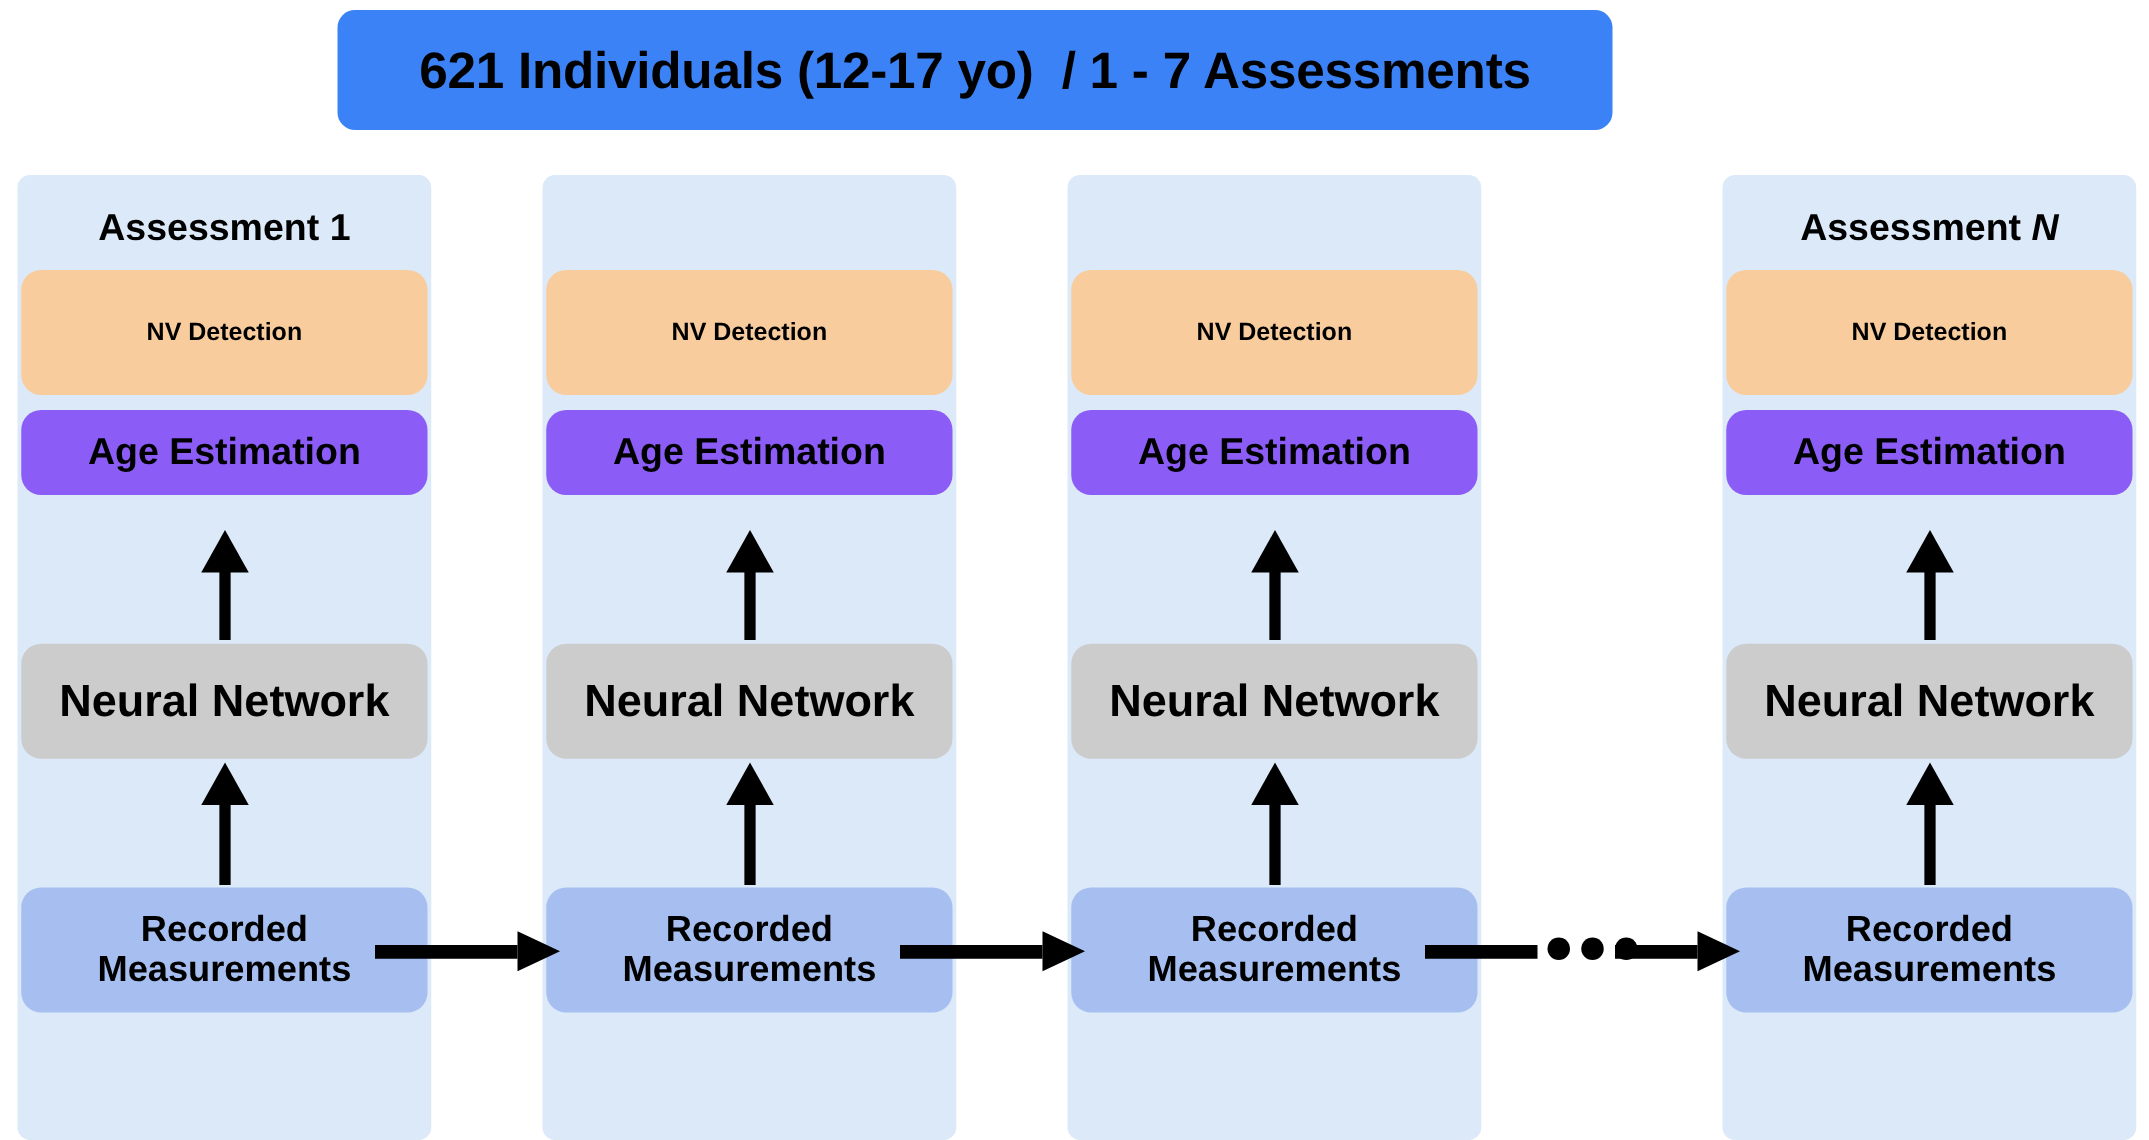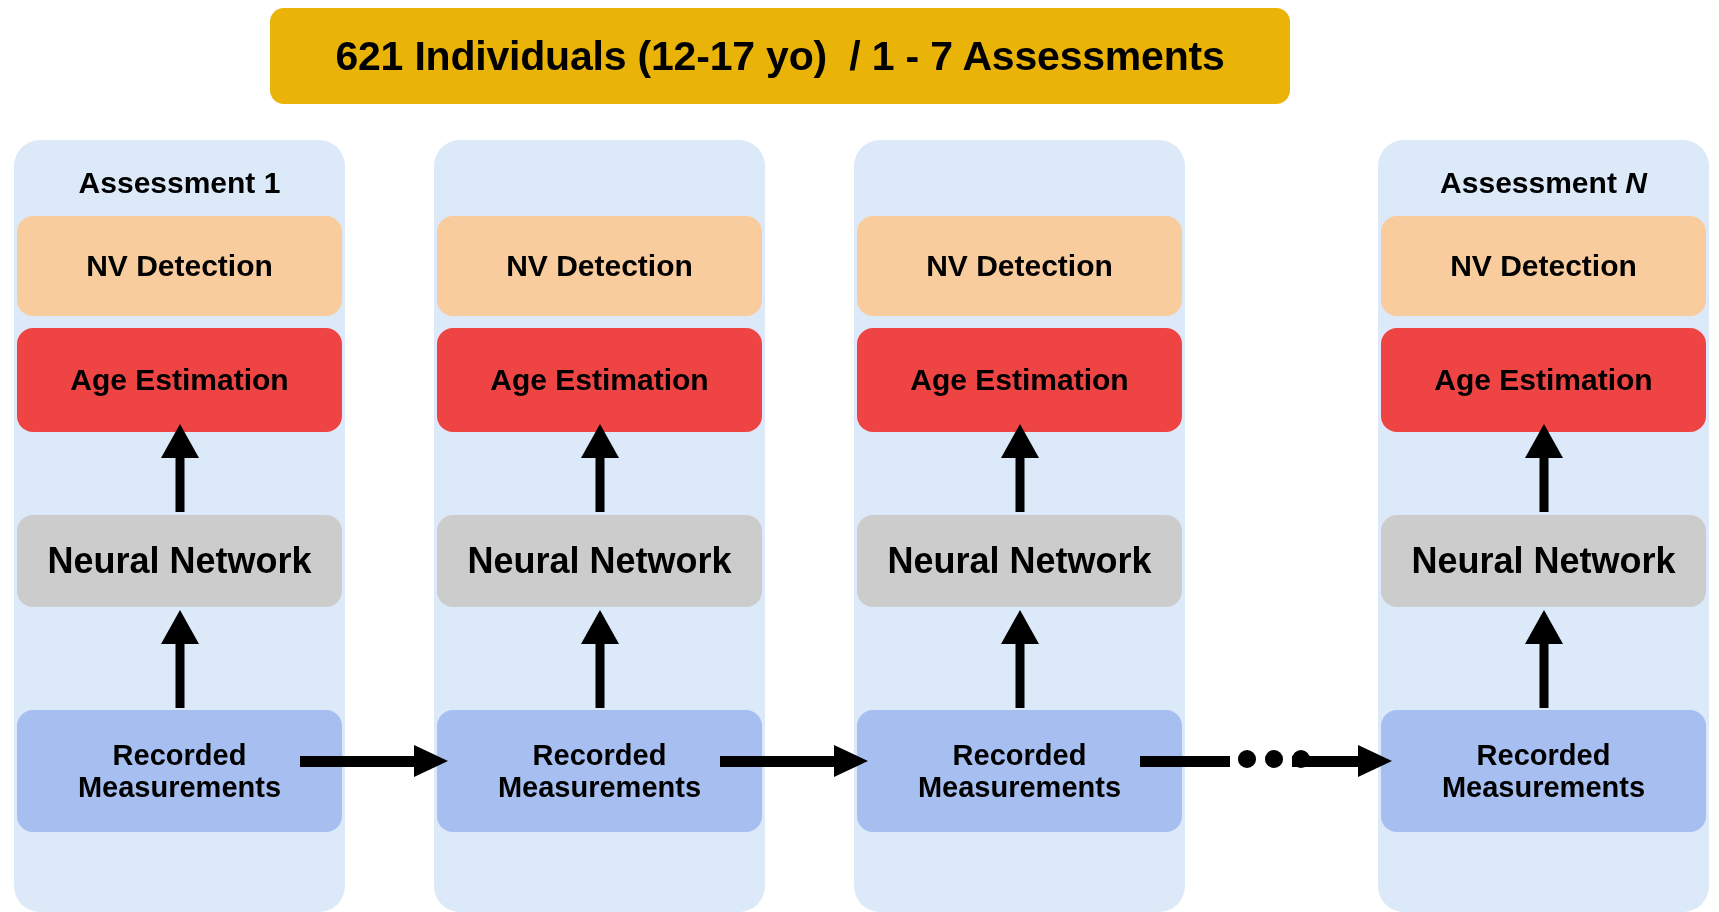--- a/index.html
+++ b/index.html
@@ -17,21 +17,21 @@
     background: #ffffff;
   }
 
   
   .title-banner {
     position: absolute;
     left: 270px;
     top: 8px;
     width: 1020px;
     height: 96px;
-    background: #eab308;
+    background: #3b82f6;
     border-radius: 14px;
     display: flex;
     align-items: center;
     justify-content: center;
   }
   .title-text {
     font-size: 41px;
     font-weight: bold;
     color: #000000;
     letter-spacing: -0.2px;
@@ -45,21 +45,21 @@
     top: 140px;
     width: 1719px;
     height: 772px;
   }
   .panel {
     position: absolute;
     top: 0;
     width: 331px;
     height: 772px;
     background: #dbe9f8;
-    border-radius: 26px;
+    border-radius: 10px;
     padding-left: 19px;
   }
   .panel.p0 { left: 14px; }
   .panel.p1 { left: 434px; }
   .panel.p2 { left: 854px; }
   .panel.p3 { left: 1378px; }
 
   .panel-title {
     position: absolute;
     top: 26px;
@@ -82,37 +82,37 @@
     justify-content: center;
     text-align: center;
     font-weight: bold;
     color: #000000;
     line-height: 1.12;
   }
   .box-nv {
     top: 76px;
     height: 100px;
     background: #f8cc9c;
-    font-size: 30px;
+    font-size: 20px;
   }
   .box-age {
     top: 188px;
-    height: 104px;
-    background: #ef4444;
+    height: 68px;
+    background: #8b5cf6;
     font-size: 30px;
   }
   .box-nn {
     top: 375px;
     height: 92px;
     background: #cccccc;
     font-size: 36px;
   }
   .box-rm {
     top: 570px;
-    height: 122px;
+    height: 100px;
     background: #a6bff0;
     font-size: 29px;
     white-space: pre-line;
   }
 
   
   .v-arrow {
     position: absolute;
     left: 50%;
     transform: translateX(-50%);

